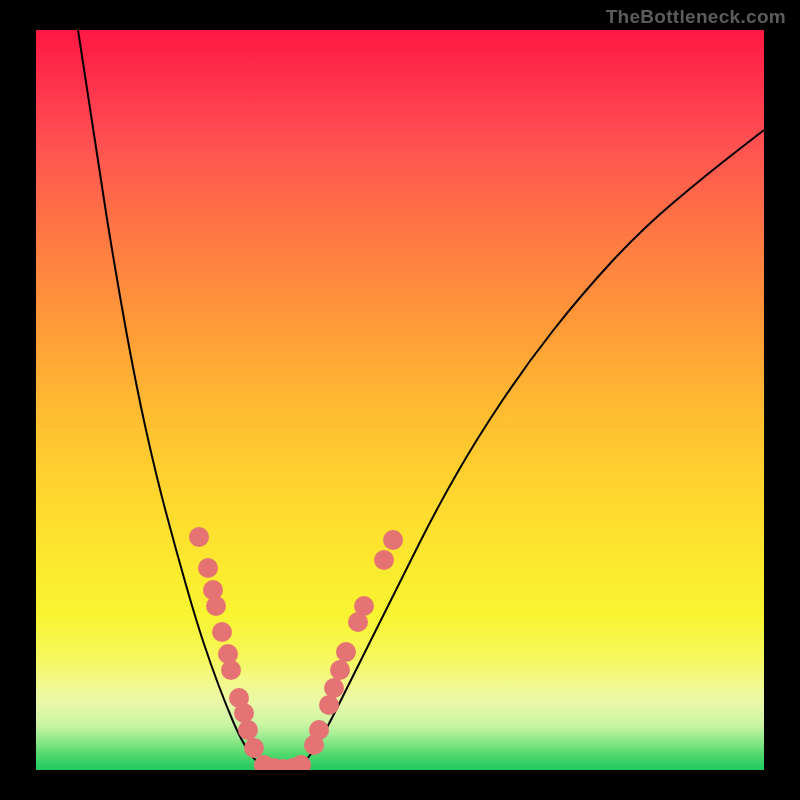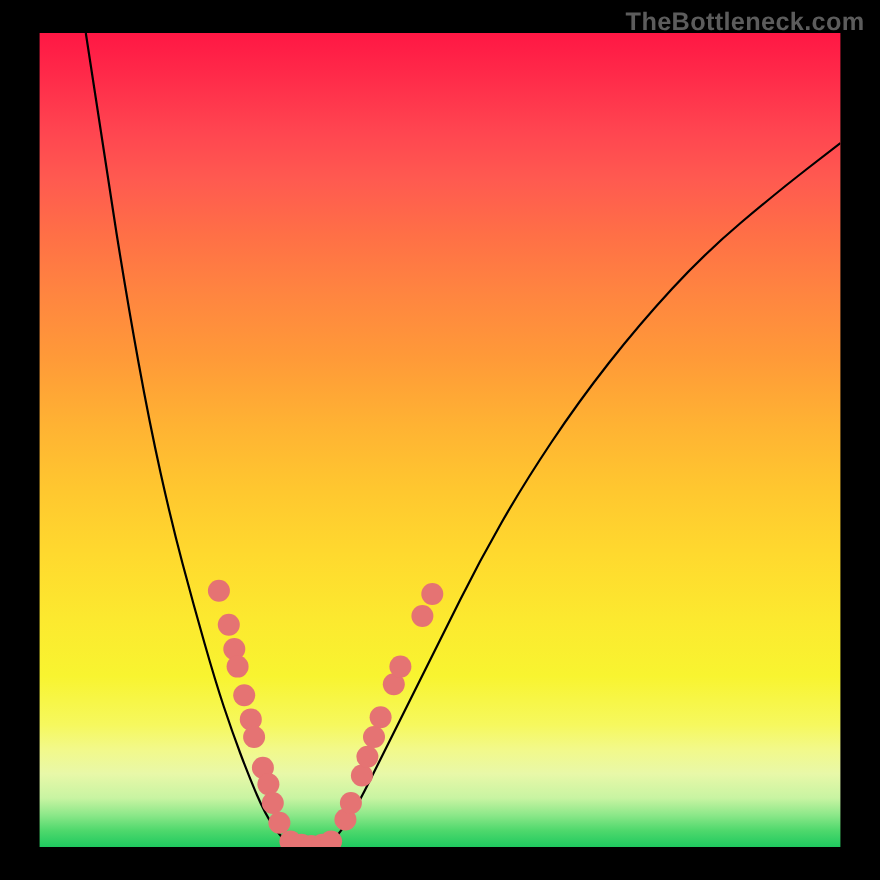--- a/index.html
+++ b/index.html
@@ -40,21 +40,21 @@
         #8ee88a 96%,
         #4ed86c 98%,
         #1fc95f 100%
       );
     }
     .watermark {
       position: absolute;
       top: 6px;
       right: 14px;
       font-family: Arial, Helvetica, sans-serif;
-      font-size: 23px;
+      font-size: 19px;
       font-weight: 600;
       color: #5c5c5c;
       letter-spacing: 0.3px;
     }
     .curve-svg {
       position: absolute;
       top: 30px;
       left: 36px;
       width: 728px;
       height: 740px;

